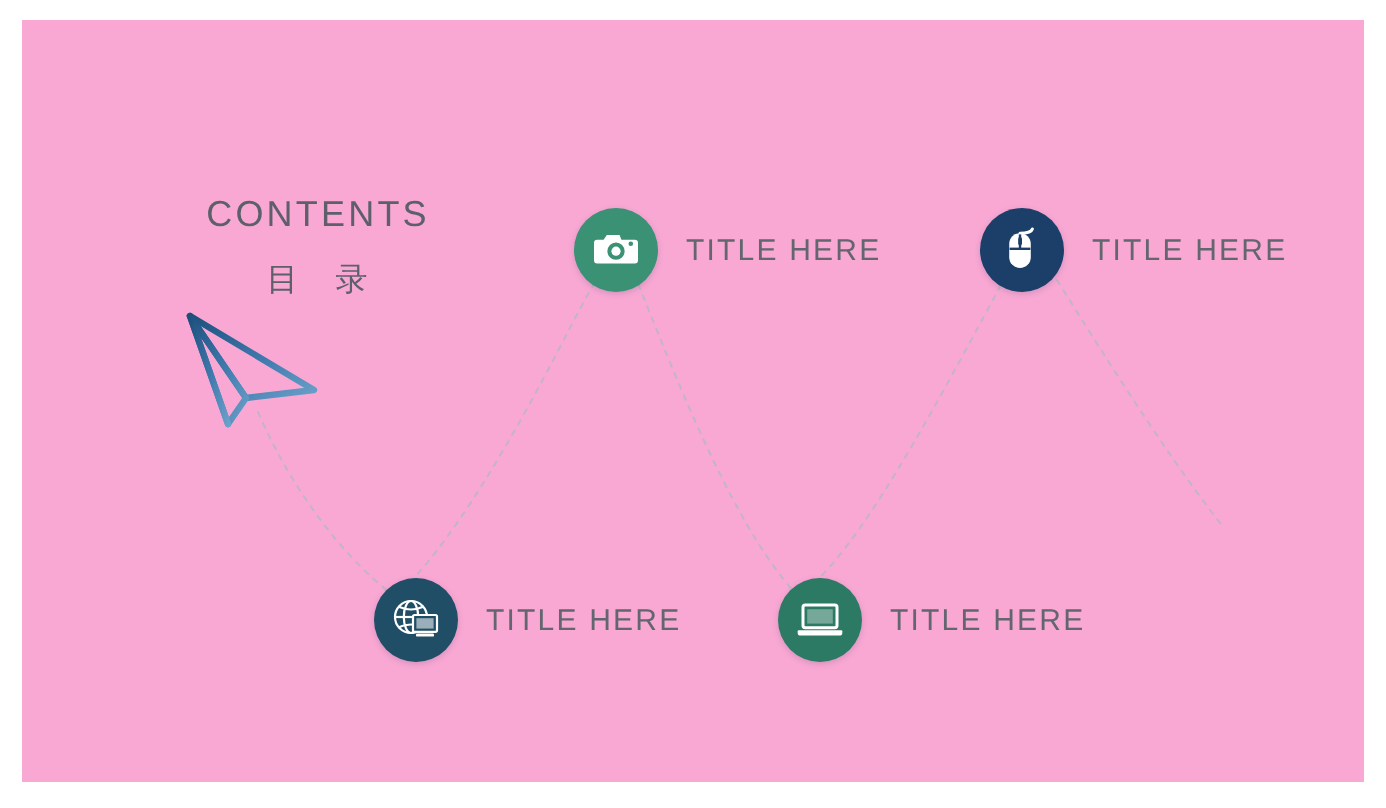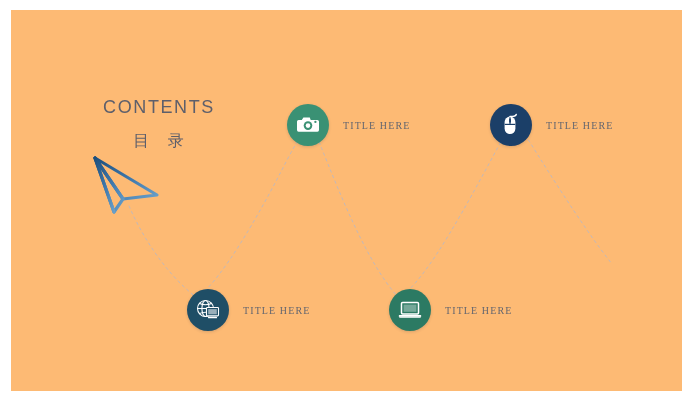--- a/index.html
+++ b/index.html
@@ -12,21 +12,21 @@
     height: 404px;
     overflow: hidden;
     font-family: "Liberation Sans", sans-serif;
   }
   #slide-frame {
     position: absolute;
     left: 11px;
     top: 10px;
     width: 671px;
     height: 381px;
-    background: #fdba74;
+    background: #f9a8d4;
     overflow: hidden;
   }
 
   
   #curve-layer {
     position: absolute;
     left: 0;
     top: 0;
     width: 671px;
     height: 381px;
@@ -78,25 +78,24 @@
     height: 42px;
     border-radius: 50%;
     flex: 0 0 42px;
     display: flex;
     align-items: center;
     justify-content: center;
     box-shadow: 0 1px 3px rgba(40,50,80,0.18);
   }
   .node-label {
     margin-left: 14px;
-    font-size: 10px;
+    font-size: 15px;
     letter-spacing: 1.1px;
     color: #64666f;
     white-space: nowrap;
-    font-family: Liberation Serif, serif;
   }
 
   #node-1 { left: 176px; top: 279px; }
   #node-2 { left: 276px; top: 94px; }
   #node-3 { left: 378px; top: 279px; }
   #node-4 { left: 479px; top: 94px; }
 </style>
 </head>
 <body>
 

